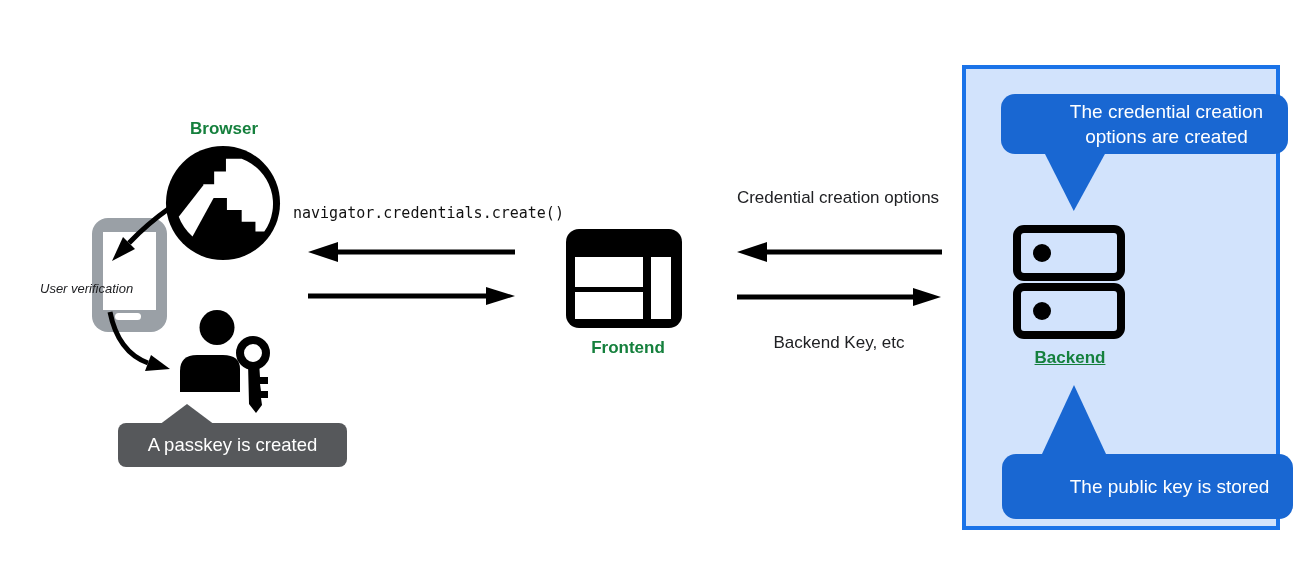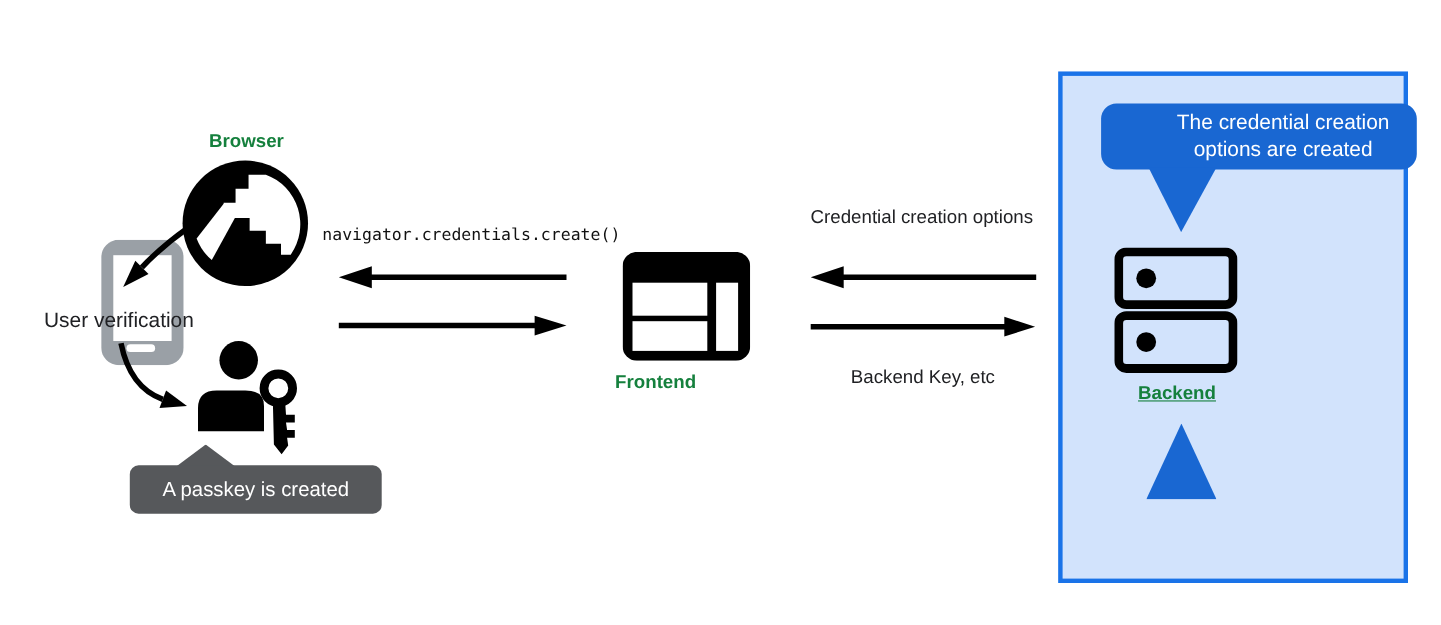--- a/index.html
+++ b/index.html
@@ -4,21 +4,21 @@
 <style>
   html,body{margin:0;padding:0;background:#fff;}
   #canvas{
     position:relative;width:1310px;height:568px;background:#fff;overflow:hidden;
     font-family:"Liberation Sans",sans-serif;color:#202124;
   }
   .abs{position:absolute;}
   .node-label{font-weight:700;font-size:17px;color:#15803d;transform:translateX(-50%);white-space:nowrap;}
   .flow-label{font-size:17px;color:#202124;transform:translateX(-50%);white-space:nowrap;}
   .code-label{font-family:"DejaVu Sans Mono",monospace;font-size:15px;color:#111;white-space:nowrap;}
-  .plain-label{font-size:19px;color:#202124;white-space:nowrap;}
+  .plain-label{font-size:13px;color:#202124;white-space:nowrap;font-style:italic;}
 
   
   .callout-gray{
     left:118px;top:423px;width:229px;height:44px;background:var(--callout_gray,#56585b);
     border-radius:8px;display:flex;align-items:center;justify-content:center;
     color:#fff;font-size:18.5px;
   }
   .callout-gray-pointer{
     left:159px;top:404px;width:56px;height:21px;background:var(--callout_gray,#56585b);
     clip-path:polygon(50% 0,100% 100%,0 100%);
@@ -82,40 +82,43 @@
 
   <div class="abs code-label" style="left:293px;top:204px;">navigator.credentials.create()</div>
 
 
   <svg class="abs" style="left:566px;top:229px;" width="116" height="99" viewBox="0 0 116 99" aria-hidden="true">
     <rect x="0" y="0" width="116" height="99" rx="13" fill="#000"></rect>
     <rect x="9" y="28" width="68" height="30" fill="#fff"></rect>
     <rect x="9" y="63" width="68" height="27" fill="#fff"></rect>
     <rect x="85" y="28" width="20" height="62" fill="#fff"></rect>
   </svg>
-  <div class="abs node-label" style="left:596px;top:338px;">Frontend</div>
+  <div class="abs node-label" style="left:628px;top:338px;">Frontend</div>
 
   <div class="abs flow-label" style="left:838px;top:188px;">Credential creation options</div>
   <div class="abs flow-label" style="left:839px;top:333px;">Backend Key, etc</div>
 
   <div class="abs panel">
     <div class="abs callout-blue top">
       <span class="inner">The credential creation options are created</span>
     </div>
     <div class="abs pointer-down"></div>
 
     <svg class="abs" style="left:47px;top:156px;" width="112" height="120" viewBox="0 0 112 120" aria-hidden="true">
       <rect x="4" y="4" width="104" height="48" rx="7" fill="none" stroke="#000" stroke-width="8"></rect>
       <circle cx="29" cy="28" r="9" fill="#000"></circle>
       <rect x="4" y="62" width="104" height="48" rx="7" fill="none" stroke="#000" stroke-width="8"></rect>
       <circle cx="29" cy="86" r="9" fill="#000"></circle>
     </svg>
     <div class="abs node-label" style="left:104px;top:279px;text-decoration:underline;">Backend</div>
 
     <div class="abs pointer-up"></div>
+    <div class="abs callout-blue bottom">
+      <span class="inner">The public key is stored</span>
+    </div>
   </div>
 
   <svg class="abs" style="left:0;top:0;pointer-events:none;" width="1310" height="568" viewBox="0 0 1310 568" aria-hidden="true">
 
     <g>
       <line x1="336" y1="252" x2="515" y2="252" stroke="#000" stroke-width="5"></line>
       <polygon points="308,252 338,242 338,262" fill="#000"></polygon>
     </g>
 
     <g>

